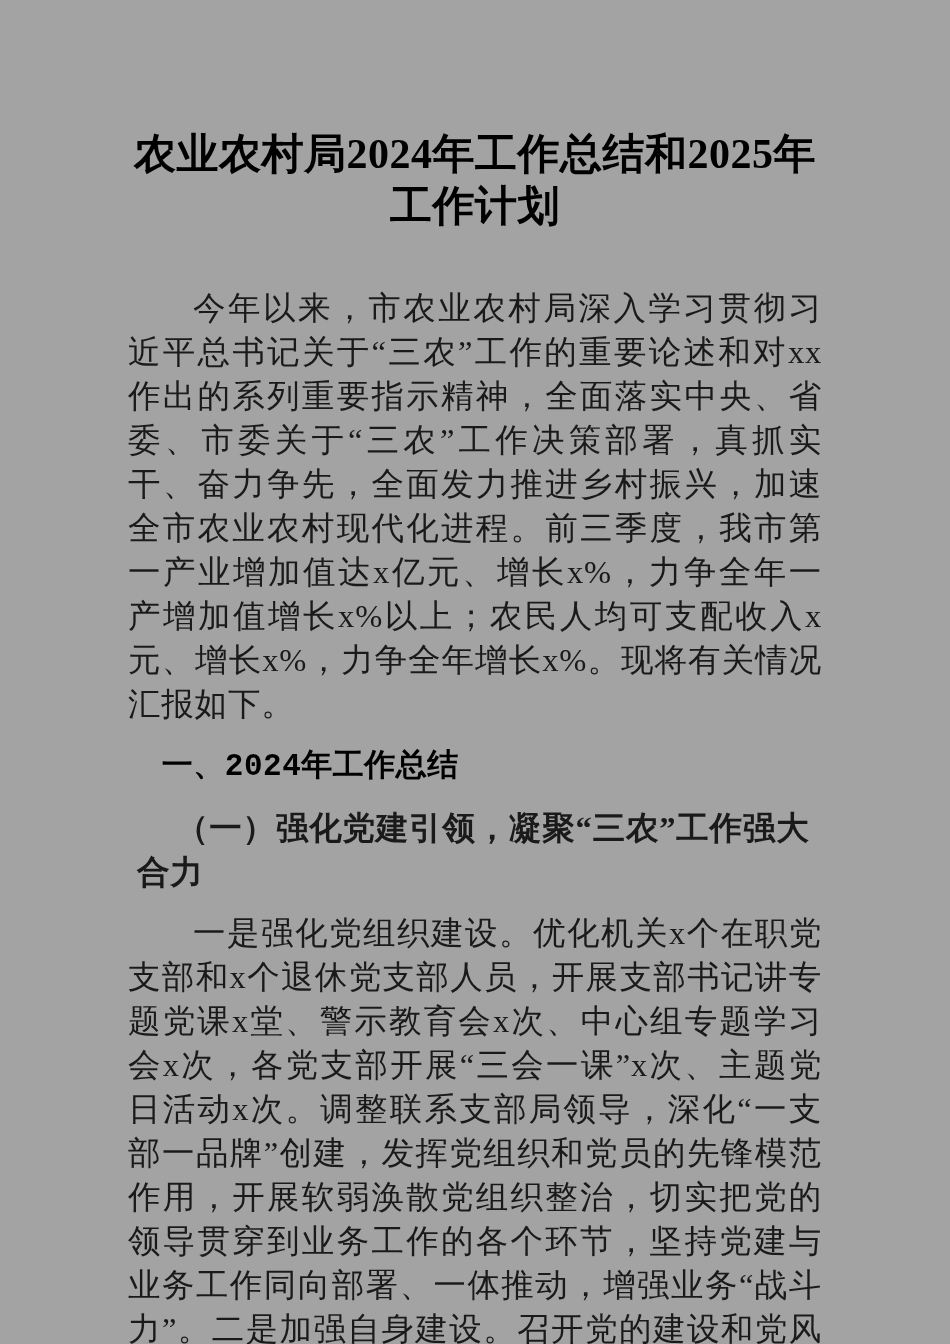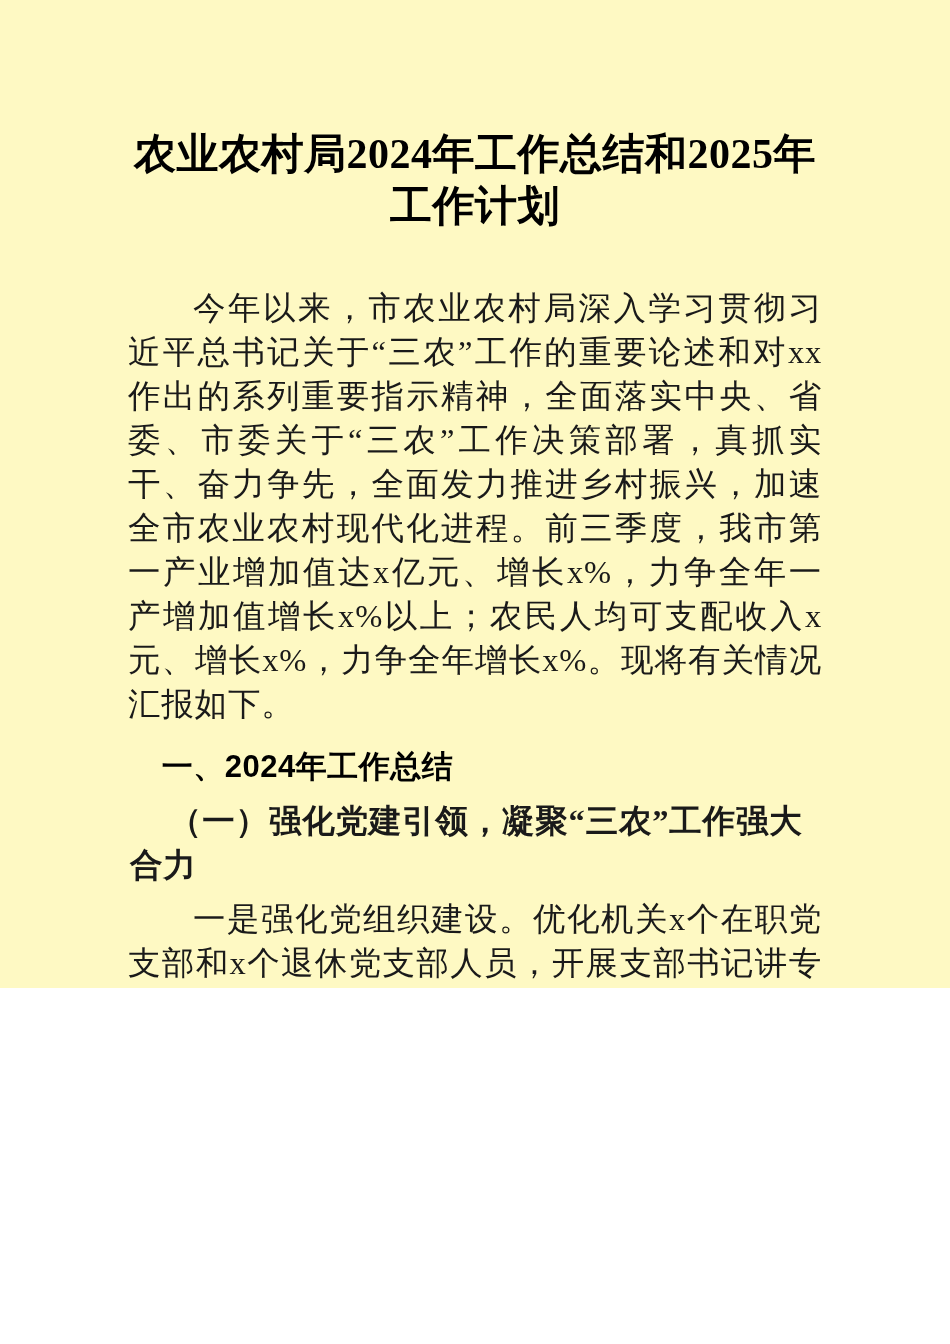--- a/index.html
+++ b/index.html
@@ -4,22 +4,22 @@
 <style>
   html, body {
     margin: 0;
     padding: 0;
     background: #ffffff;
   }
 
   .page {
     position: relative;
     width: 950px;
-    height: 988px;
-    background: #fef9c3;
+    height: 1344px;
+    background: #a3a3a3;
     overflow: hidden;
     box-sizing: border-box;
   }
 
   .page-body {
     position: absolute;
     left: 120px;
     top: 0;
     width: 710px;
   }
@@ -51,37 +51,37 @@
     letter-spacing: 0.8px;
     word-break: break-all;
   }
 
   .para-lead {
     padding-top: 46px;
   }
 
   
   .heading-1 {
-    font-family: Liberation Sans, sans-serif;
+    font-family: Liberation Mono, monospace;
     font-size: 31px;
     line-height: 44px;
     color: #000000;
     margin: 0;
     text-indent: 1.35em;
     letter-spacing: 0.5px;
     word-break: break-all;
   }
 
   
   .heading-2 {
     font-family: "Liberation Serif", "DejaVu Serif", serif;
     font-size: 32.5px;
     line-height: 44px;
     color: #1a1a1a;
-    margin: 10px;
+    margin: 17px;
     text-indent: 1.2em;
     letter-spacing: 0.8px;
     word-break: break-all;
   }
 
   .heading-1-spacer { height: 11px; }
 </style>
 </head>
 <body>
 

